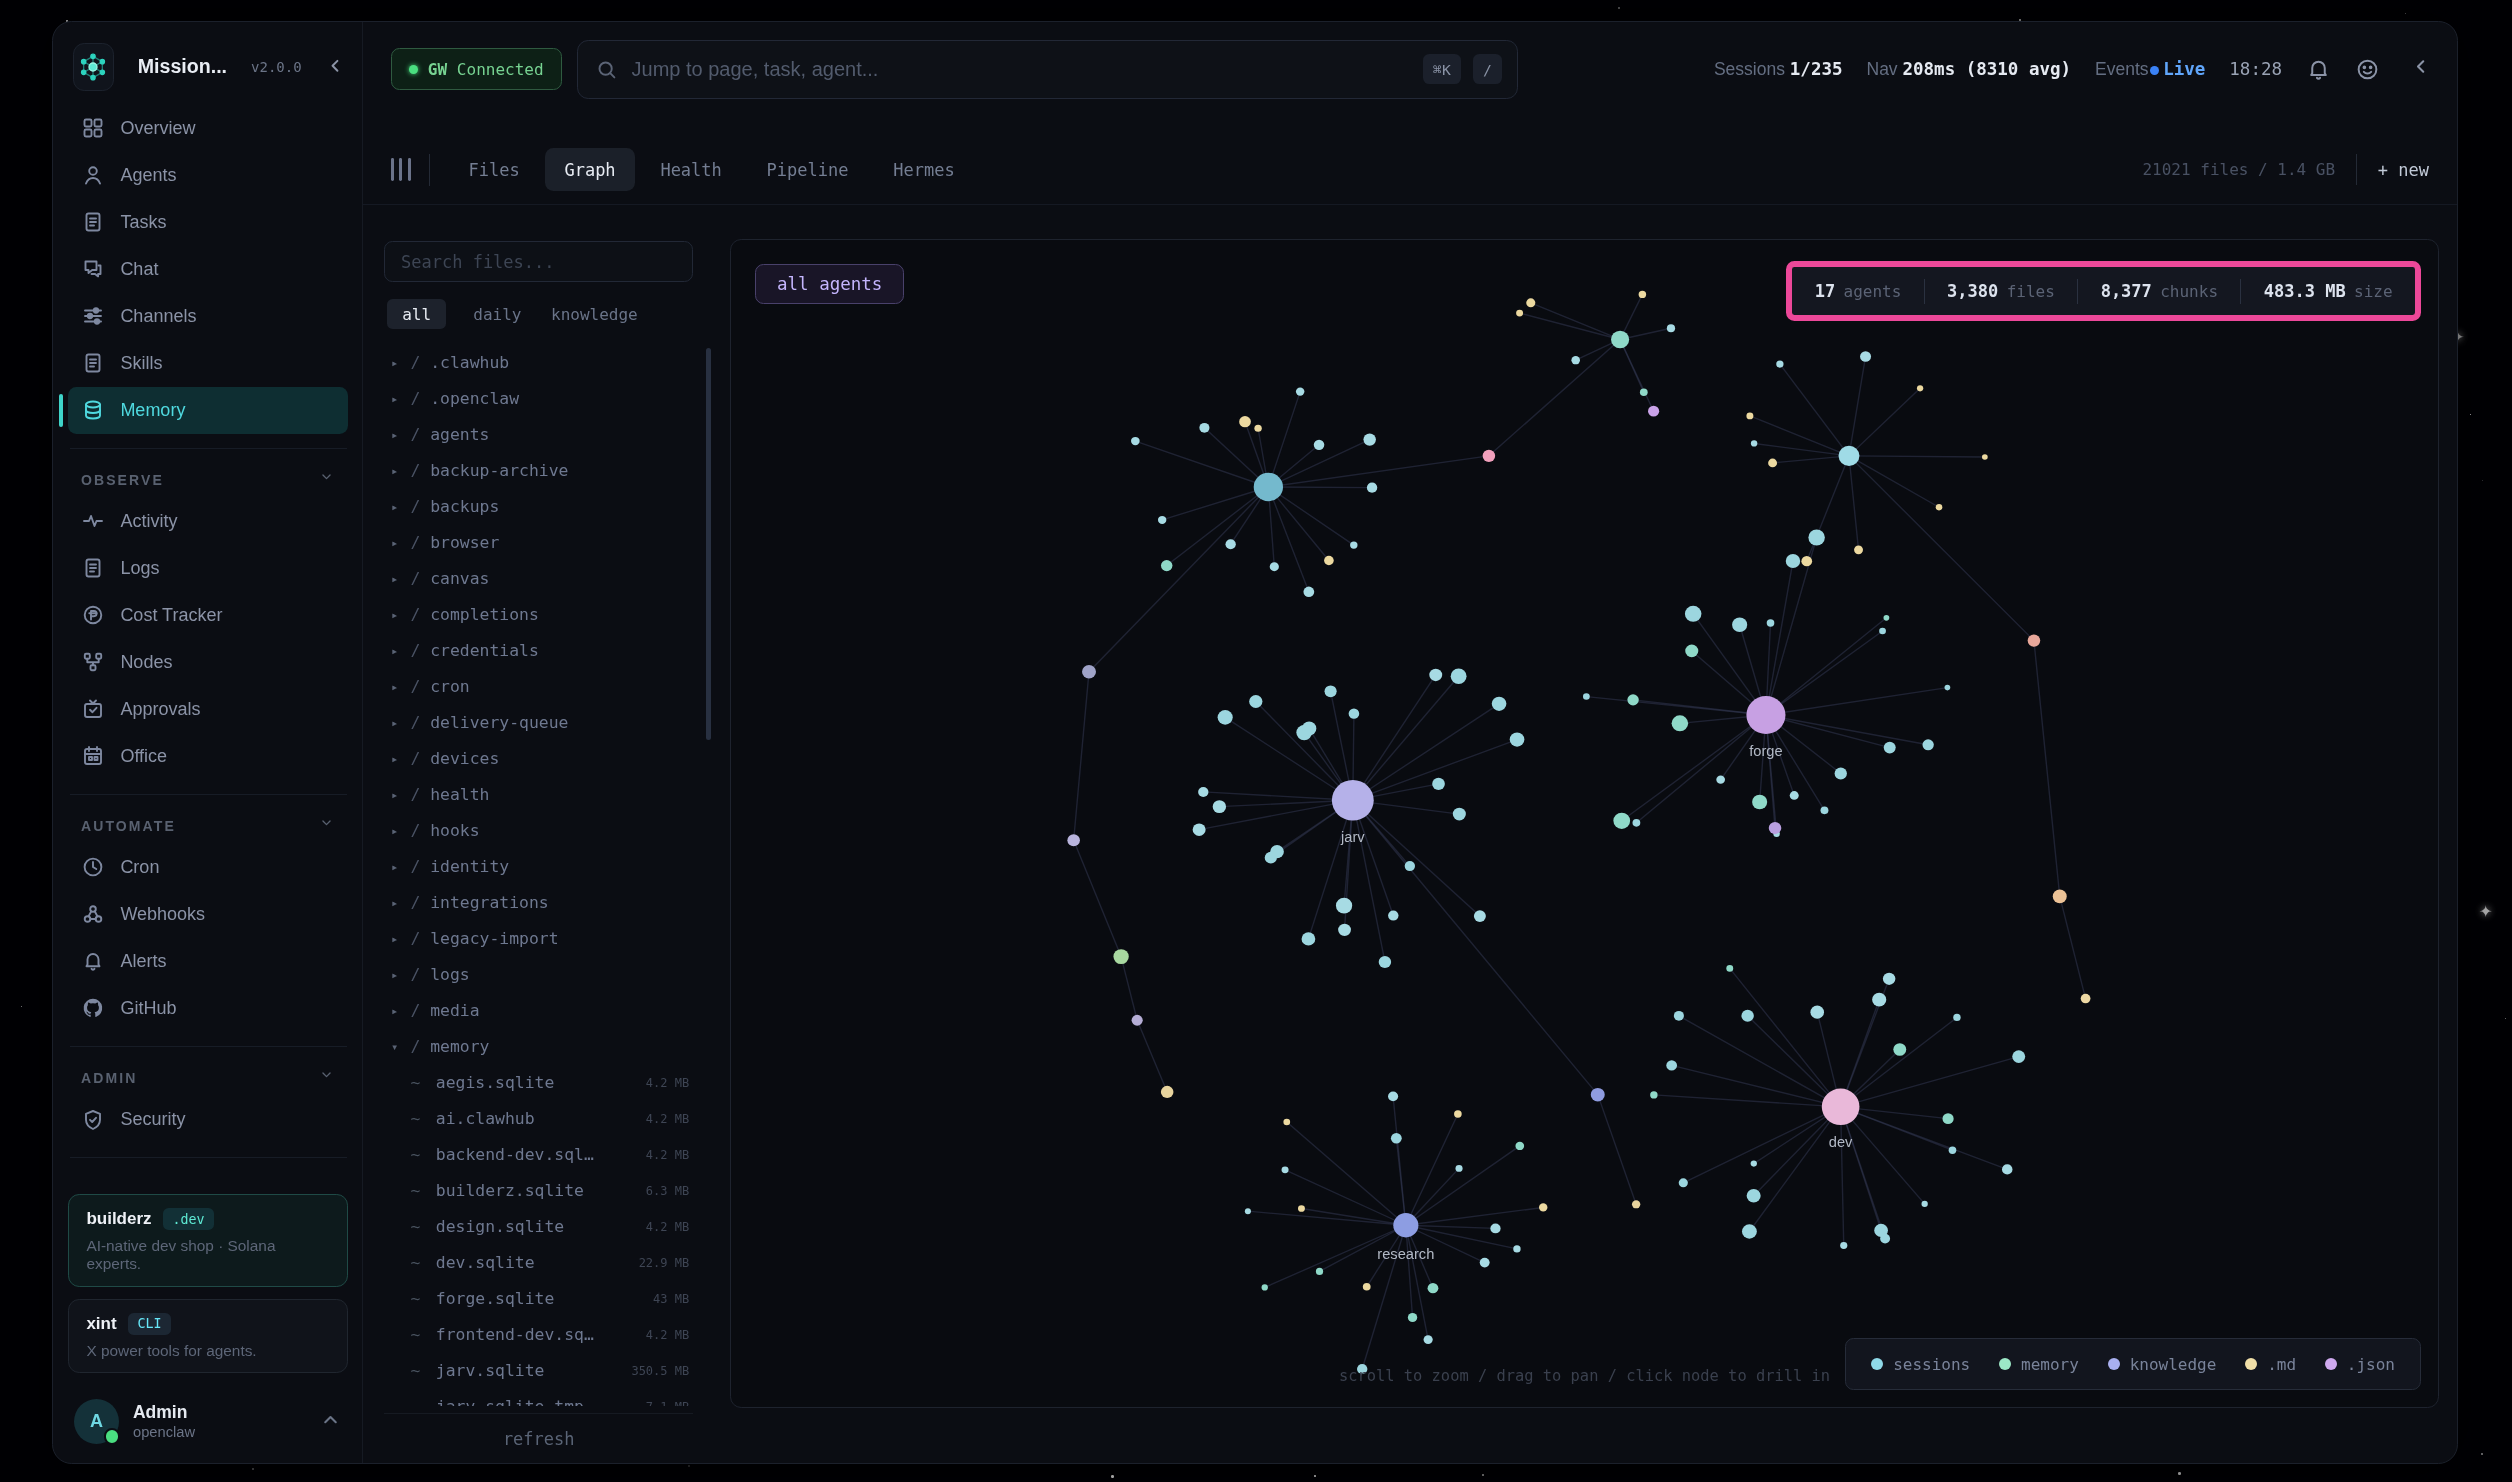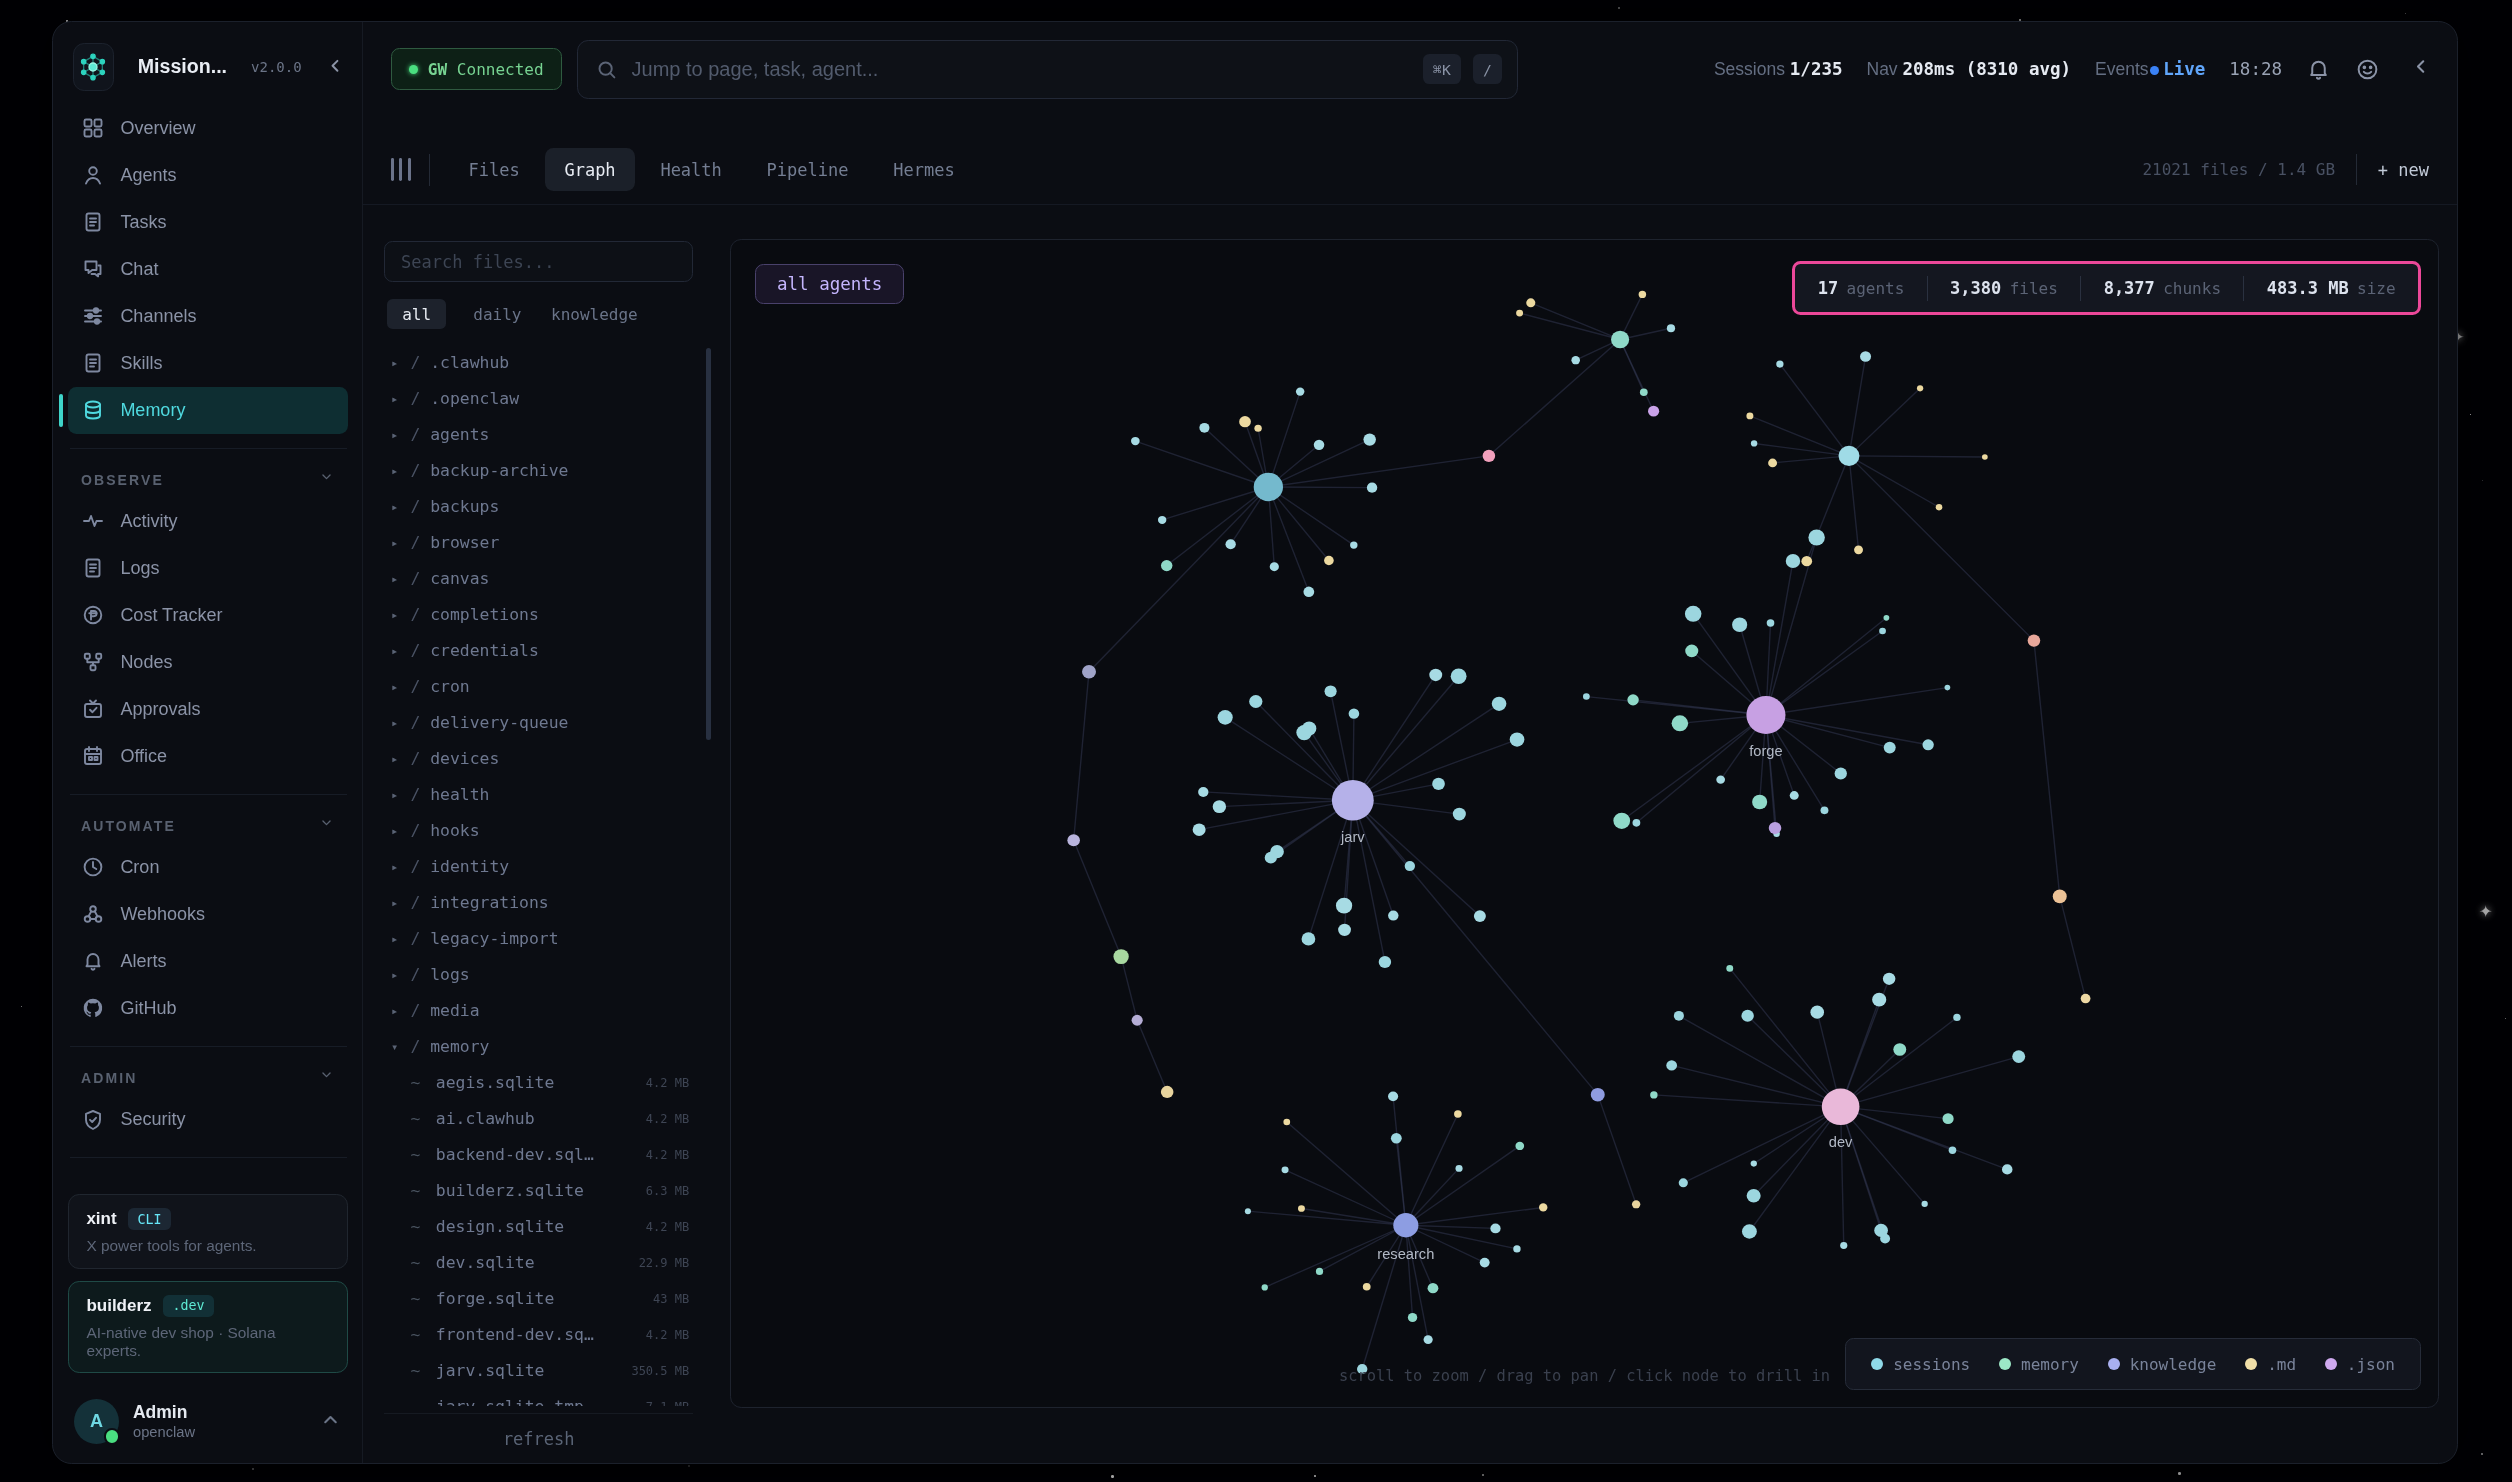--- a/index.html
+++ b/index.html
@@ -114,21 +114,21 @@
                color:#5a6476;font-size:17px;}
   .tree-scroll{position:absolute;right:2.1px;top:124px;width:4.9px;height:392px;border-radius:2.8px;background:#283041;}
 
   
   .graph-wrap{flex:1;margin:15.4px 18px 55px 17px;position:relative;background:#090b10;
               border:1px solid #1e232e;border-radius:11.2px;overflow:hidden;}
   .graph-wrap svg.net{position:absolute;inset:0;width:100%;height:100%;}
   .agents-chip{position:absolute;top:24px;left:24px;color:#c4b5fd;font-size:17.5px;
                padding:9px 21px;border:1px solid #49416b;background:#191527;border-radius:8.4px;}
   .stats{position:absolute;top:21px;right:17px;display:flex;align-items:stretch;background:#141720;
-         border:3px solid #ec4899;border-radius:8.4px;padding:11.2px 0;}
+         border:6px solid #ec4899;border-radius:8.4px;padding:11.2px 0;}
   .stat{display:flex;align-items:baseline;gap:8.4px;padding:2.8px 22.4px;border-left:0.7px solid #2a3140;}
   .stat:first-child{border-left:none;}
   .stat-val{color:#dde3ee;font-weight:700;font-size:17px;}
   .stat-label{color:#5b6375;font-size:16px;}
   .legend{position:absolute;bottom:17px;right:17px;display:flex;align-items:center;gap:29px;
           background:rgba(20,23,32,.92);border:1px solid #262c39;border-radius:8.4px;padding:15.4px 25px;}
   .leg-item{display:flex;align-items:center;gap:9.8px;color:#79839a;font-size:16px;}
   .leg-dot{width:12px;height:12px;border-radius:50%;}
   .hint{position:absolute;bottom:22.4px;left:50%;transform:translateX(-50%);
         color:#3a404e;font-size:15.4px;white-space:nowrap;}
@@ -684,33 +684,33 @@
                 <polyline points="9 11.8 11.2 14 15 9.8"></polyline>
               </svg>
             </span>
             <span>Security</span>
           </div>
         </div>
         <div class="side-divider"></div>
       </nav>
 
     <div class="side-cards">
+      <div class="promo-card accent">
+        <div class="promo-top">
+          <span class="promo-name">builderz</span>
+          <span class="promo-badge mono">.dev</span>
+        </div>
+        <div class="promo-desc">AI-native dev shop · Solana experts.</div>
+      </div>
       <div class="promo-card">
         <div class="promo-top">
           <span class="promo-name">xint</span>
           <span class="promo-badge mono">CLI</span>
         </div>
         <div class="promo-desc">X power tools for agents.</div>
-      </div>
-      <div class="promo-card accent">
-        <div class="promo-top">
-          <span class="promo-name">builderz</span>
-          <span class="promo-badge mono">.dev</span>
-        </div>
-        <div class="promo-desc">AI-native dev shop · Solana experts.</div>
       </div>
       <div class="user-row">
         <div class="avatar">
           <span>A</span>
           <span class="dot"></span>
         </div>
         <div>
           <div class="user-name">Admin</div>
           <div class="user-org">openclaw</div>
         </div>

